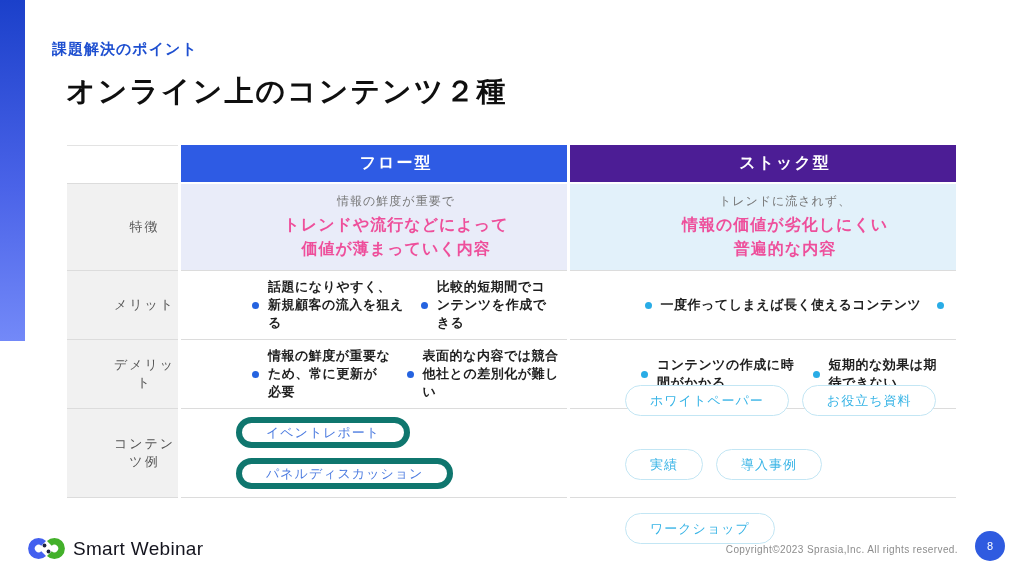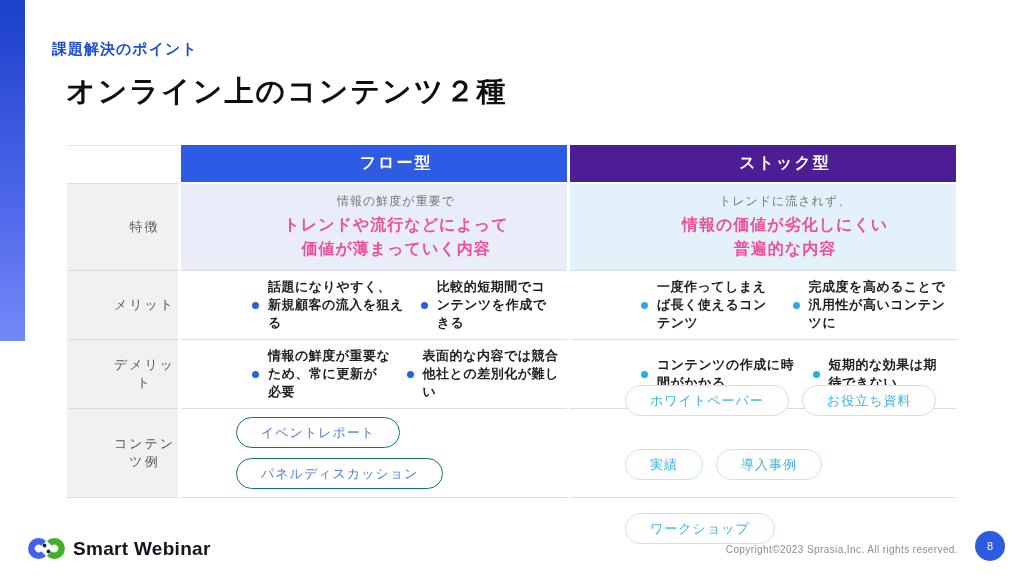--- a/index.html
+++ b/index.html
@@ -61,24 +61,24 @@
   .col-stock .dot { background:#29ace6; }
   .pills {
     height:100%; display:flex; flex-wrap:wrap; align-content:center;
     gap:10px 13px; padding:12px 10px 12px 11px;
   }
   .pill {
     display:inline-flex; align-items:center; justify-content:center;
     height:31px; padding:0 24px; border-radius:17px;
     font-size:13px; letter-spacing:1px; background:#fff;
   }
-  .col-flow  .pill { color:#4d7ce0; border:1px solid #0f766e; }
+  .col-flow  .pill { color:#4d7ce0; border:6px solid #0f766e; }
   .col-stock .pill { color:#38b4e6; border:1px solid #c3e6f4;margin-top:23px; }
   .footer-logo { position:absolute; left:28px; top:535px; display:flex; align-items:center; gap:8px; }
-  .footer-logo .logo-text { font-size:19px; font-weight:bold; color:#14141e; letter-spacing:0.3px; }
+  .footer-logo .logo-text { font-size:19px; font-weight:normal; color:#14141e; letter-spacing:0.3px; }
   .copyright { position:absolute; right:66px; top:544px; font-size:10px; color:#8c8c8c; letter-spacing:0.4px; }
   .page-num {
     position:absolute; right:19px; top:531px; width:30px; height:30px; border-radius:50%;
     background:#2f5be0; color:#fff; font-size:11px;
     display:flex; align-items:center; justify-content:center;
   }
 </style>
 </head>
 <body>
 
@@ -125,21 +125,20 @@
   </div>
   <div class="cell col-stock">
     <ul class="bullets">
 
     <li>
           <span class="dot"></span>
           <span>一度作ってしまえば長く使えるコンテンツ</span>
         </li>
         <li>
           <span class="dot"></span>
-          <span>完成度を高めることで汎用性が高いコンテンツに</span>
         </li>
       </ul>
   </div>
 
   <div class="cell rlabel">デメリット</div>
   <div class="cell col-flow">
     <ul class="bullets">
 
     <li>
           <span class="dot"></span>

